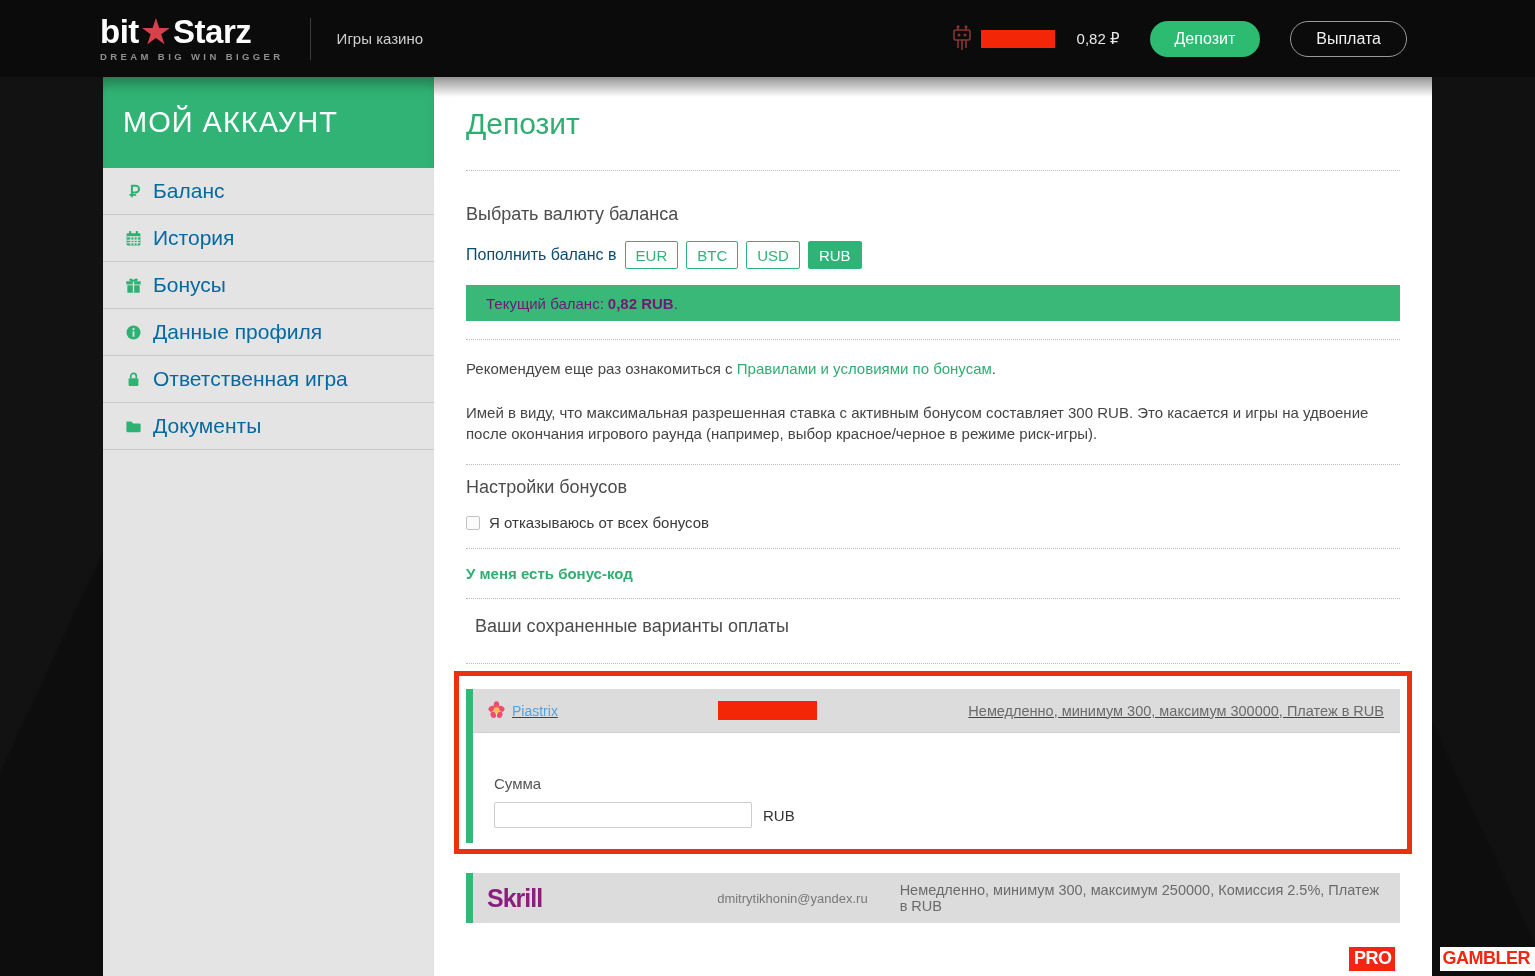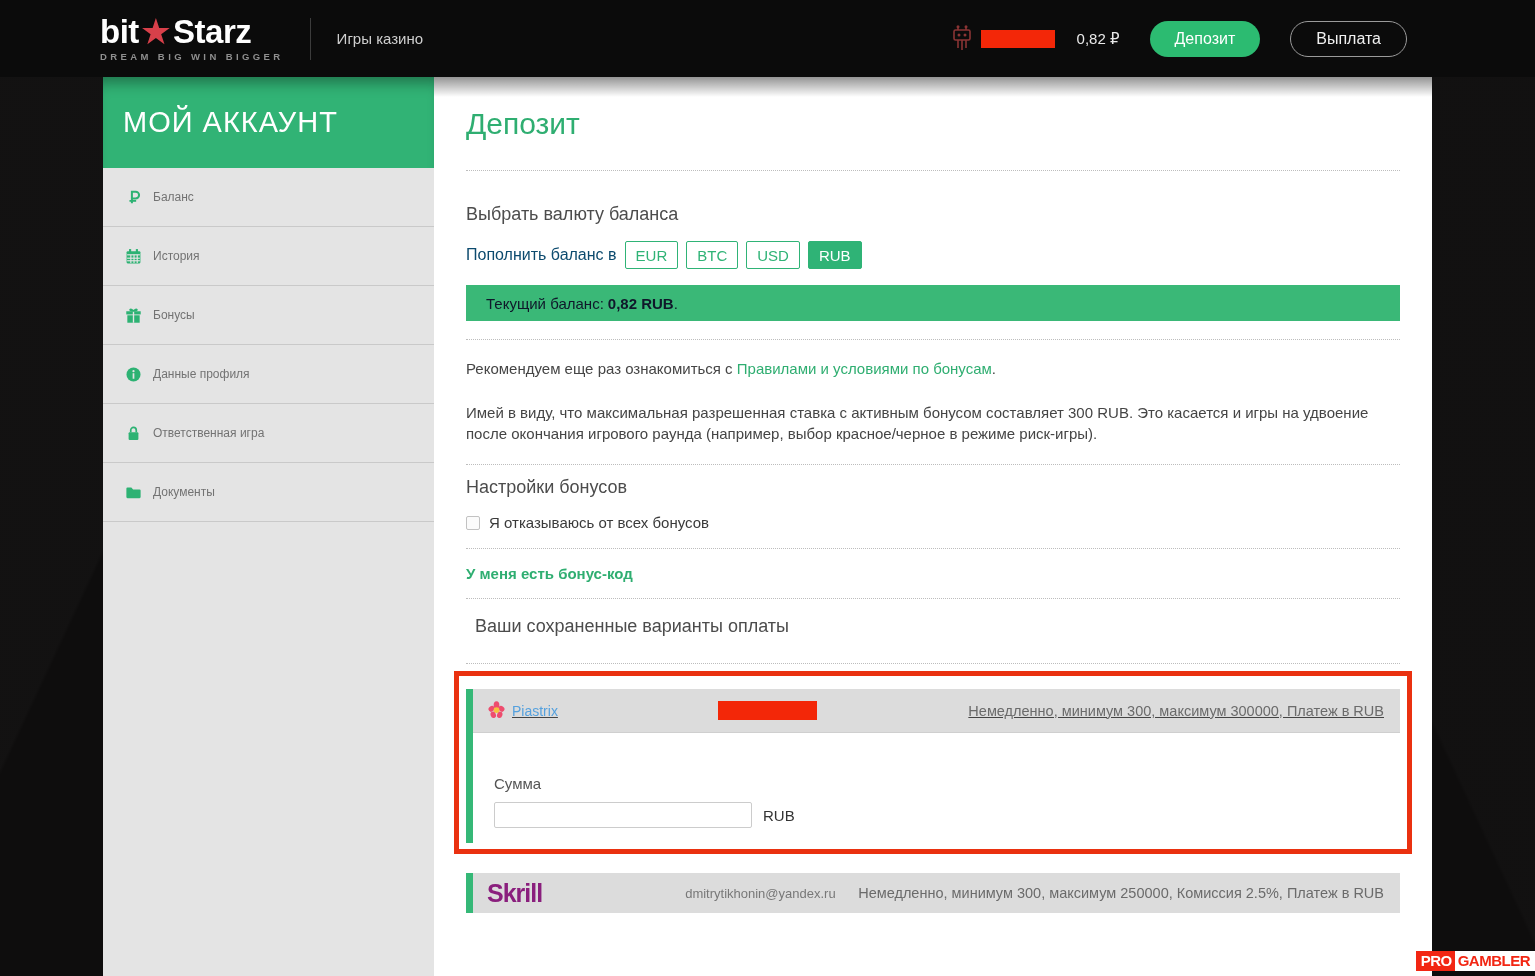--- a/index.html
+++ b/index.html
@@ -40,37 +40,37 @@
   
   .page{ position:absolute; left:103px; top:77px; width:1329px; height:899px; display:flex; }
 
   
   .sidebar{ width:331px; background:#e4e4e4; flex-shrink:0; }
   .sidebar-head{
     height:91px; background:#31b375; display:flex; align-items:center; padding-left:20px;
     box-shadow:inset 0 14px 14px -8px rgba(0,0,0,0.35);
   }
   .sidebar-head span{ color:#fff; font-size:29px; font-weight:300; letter-spacing:1px; }
-  .side-item{ height:59px; display:flex; align-items:center; padding-left:22px; border-bottom:1px solid #c9c9c9; color:#737373; font-size:12px; cursor:pointer; }
+  .side-item{ height:47px; display:flex; align-items:center; padding-left:22px; border-bottom:1px solid #c9c9c9; color:#0369a1; font-size:21px; cursor:pointer; }
   .side-item .icn{ width:17px; height:17px; margin-right:11px; flex-shrink:0; }
 
   
   .main{ width:998px; background:#fff; position:relative; padding:0 32px; }
   .main::before{ content:""; position:absolute; left:0; top:0; right:0; height:20px;
     background:linear-gradient(rgba(0,0,0,0.42),rgba(0,0,0,0)); pointer-events:none; }
   .hr{ border:none; border-top:1px dotted #bdbdbd; height:0; }
   h1.page-title{ color:#2fae71; font-size:30px; font-weight:400; margin-top:30px; }
   .hr1{ margin-top:29px; }
   h2.sect{ color:#4c4c4c; font-size:18px; font-weight:400; }
   .sect-currency{ margin-top:33px; }
   .cur-row{ margin-top:16px; display:flex; align-items:center; }
   .cur-label{ font-size:16px; color:#0c4a6e; }
   .cur-btn{ margin-left:8px; height:28px; min-width:45px; padding:0 10px; background:#fff; border:1px solid #2fb376; color:#2fb376; font-size:15px; border-radius:2px; cursor:pointer; }
   .cur-btn.filled{ background:#2fb376; color:#fff; }
-  .banner{ margin-top:16px; height:36px; background:#3ab877; color:#0f172a; font-size:15px; display:flex; align-items:center; padding-left:20px; }
+  .banner{ margin-top:16px; height:36px; background:#3ab877; color:#701a75; font-size:15px; display:flex; align-items:center; padding-left:20px; }
   .banner b{ margin-left:4px; }
   .hr2{ margin-top:18px; }
   p.para{ font-size:15px; color:#454545; line-height:1.4; }
   .p1{ margin-top:18px; }
   .p2{ margin-top:23px; line-height:1.55; }
   a.green-link{ color:#2fae71; text-decoration:none; cursor:pointer; }
   .hr3{ margin-top:20px; }
   .sect-bonus{ margin-top:12px; }
   .chk-row{ margin-top:16px; display:flex; align-items:center; font-size:15px; color:#3a3a3a; }
   .chk{ width:14px; height:14px; border:1px solid #c2c2c2; border-radius:2px; background:#fbfbfb; margin-right:9px; cursor:pointer; }
@@ -90,26 +90,26 @@
   .pay-cond{ margin-left:auto; font-size:14.5px; color:#6b6b6b; }
   .pay-body{ background:#fff; padding:42px 26px 15px 21px; }
   .amount-label{ font-size:15px; color:#555; }
   .amount-row{ margin-top:10px; display:flex; align-items:center; }
   .amount-input{ width:258px; height:26px; border:1px solid #ccc; border-radius:2px; padding:0 6px; font-size:14px; }
   .amount-cur{ font-size:15px; color:#333; margin-left:11px; }
   .btn-row{ margin-top:24px; display:flex; justify-content:space-between; align-items:center; }
   .gbtn{ height:34px; background:#2fb376; color:#fff; border:none; border-radius:2px; font-size:15px; padding:0 17px; cursor:pointer; font-family:inherit; }
 
   
-  .skrill-block{ margin-top:19px; border-left:7px solid #35b877; height:40px; background:#dcdcdc; display:flex; align-items:center; padding:0 16px 0 14px; cursor:pointer; }
+  .skrill-block{ margin-top:19px; border-left:7px solid #35b877; height:50px; background:#dcdcdc; display:flex; align-items:center; padding:0 16px 0 14px; cursor:pointer;gap:32px; }
   .skrill-logo{ color:#8a1f7d; font-size:25px; font-weight:bold; letter-spacing:-1px; }
   .skrill-email{ font-size:13px; color:#787878; margin-left:143px; }
 
   
-  .watermark{ position:absolute; right:0; bottom:5px; display:flex; z-index:9; font-weight:bold; font-size:15px; letter-spacing:-0.5px; }
+  .watermark{ position:absolute; right:0; bottom:5px; display:flex; z-index:9; font-weight:bold; font-size:18px; letter-spacing:-0.5px;gap:45px; }
   .wm-pro{ background:#f22613; color:#fff; padding:1px 3px 2px 5px; }
   .wm-gambler{ background:#fff; color:#f22613; padding:1px 5px 2px 3px; }
 </style>
 </head>
 <body>
 
 <div class="topbar">
   <div class="logo">
     <div class="logo-line">
       <span class="logo-bit">bit</span>

